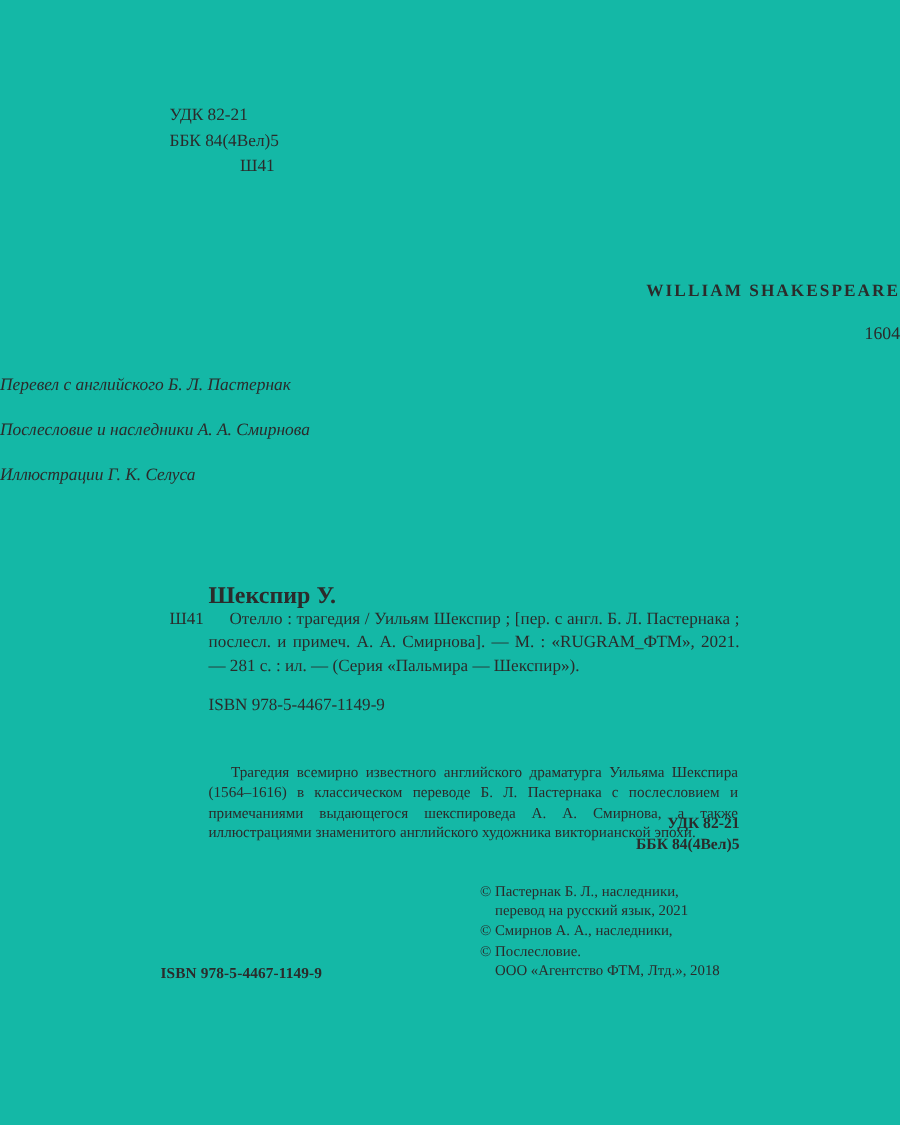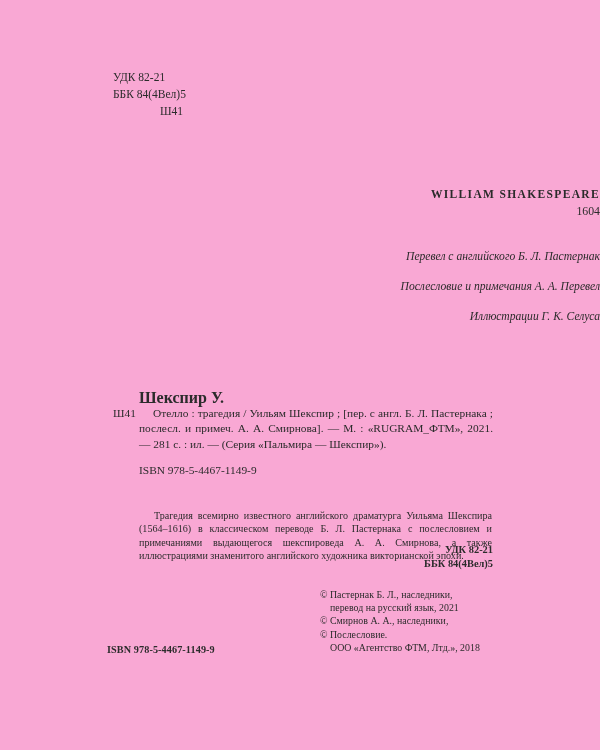--- a/index.html
+++ b/index.html
@@ -11,21 +11,21 @@
     width: 600px;
     height: 750px;
     position: relative;
     font-family: "Liberation Serif", "DejaVu Serif", serif;
     color: #2b2b2b;
     -webkit-font-smoothing: antialiased;
   }
   .page {
     position: absolute;
     inset: 0;
-    background: #f9a8d4;
+    background: #14b8a6;
     overflow: hidden;
     text-decoration: underline;
   }
 
   
   .udk-block {
     position: absolute;
     left: 113px;
     top: 69px;
     font-size: 11.5px;
@@ -50,31 +50,30 @@
     font-weight: 600;
   }
   .work-title {
     font-size: 12.6px;
     line-height: 17px;
     margin-top: 1px;
   }
   .year-line {
     font-size: 11.8px;
     line-height: 17px;
-    margin-top: 1px;
+    margin-top: 12px;
   }
 
   
   .credits {
     position: absolute;
     left: 0;
     right: 0;
     top: 249px;
-    text-align: right;
-    padding-left: 44px;
+    text-align: left;
   }
   .credit-line {
     font-style: italic;
     font-size: 11.6px;
     line-height: 16px;
   }
   .credit-line + .credit-line { margin-top: 14px; }
 
   
   .record {
@@ -168,21 +167,21 @@
     <span class="ln shifted">Ш41</span>
   </div>
 
   <div class="title-group">
     <div class="author-line">WILLIAM SHAKESPEARE</div>
     <div class="year-line">1604</div>
   </div>
 
   <div class="credits">
     <div class="credit-line">Перевел с английского Б. Л. Пастернак</div>
-    <div class="credit-line">Послесловие и примечания А. А. Перевел</div>
+    <div class="credit-line">Послесловие и наследники А. А. Смирнова</div>
     <div class="credit-line">Иллюстрации Г. К. Селуса</div>
   </div>
 
   <div class="record">
     <div class="record-heading">Шекспир У.</div>
     <div class="record-body">
       <span class="record-code">Ш41</span>
       <span class="first-indent"></span><span>Отелло : трагедия / Уильям Шекспир ; [пер. с англ. Б. Л. Пастернака ; послесл. и примеч. А. А. Смирнова]. — М. : «RUGRAM_ФТМ», 2021. — 281 с. : ил. — (Серия «Пальмира — Шекспир»).</span>
     </div>
     <div class="record-isbn">ISBN 978-5-4467-1149-9</div>

